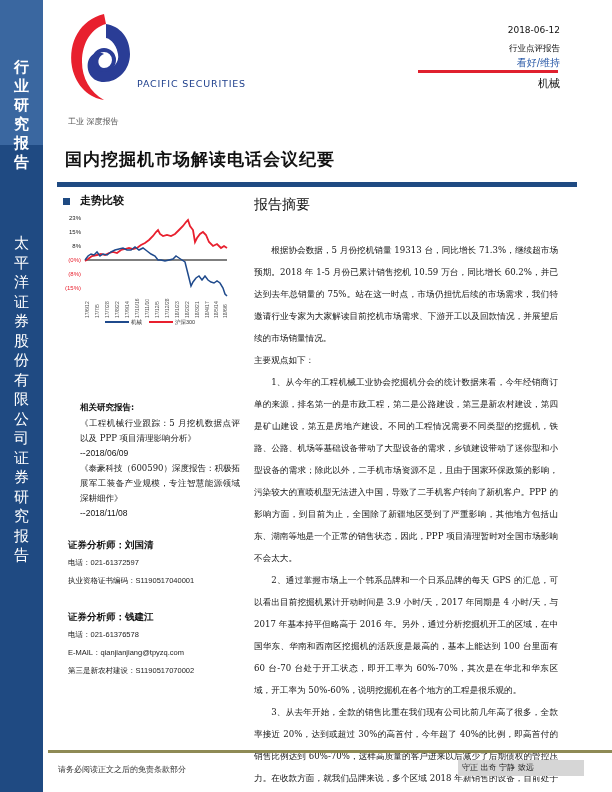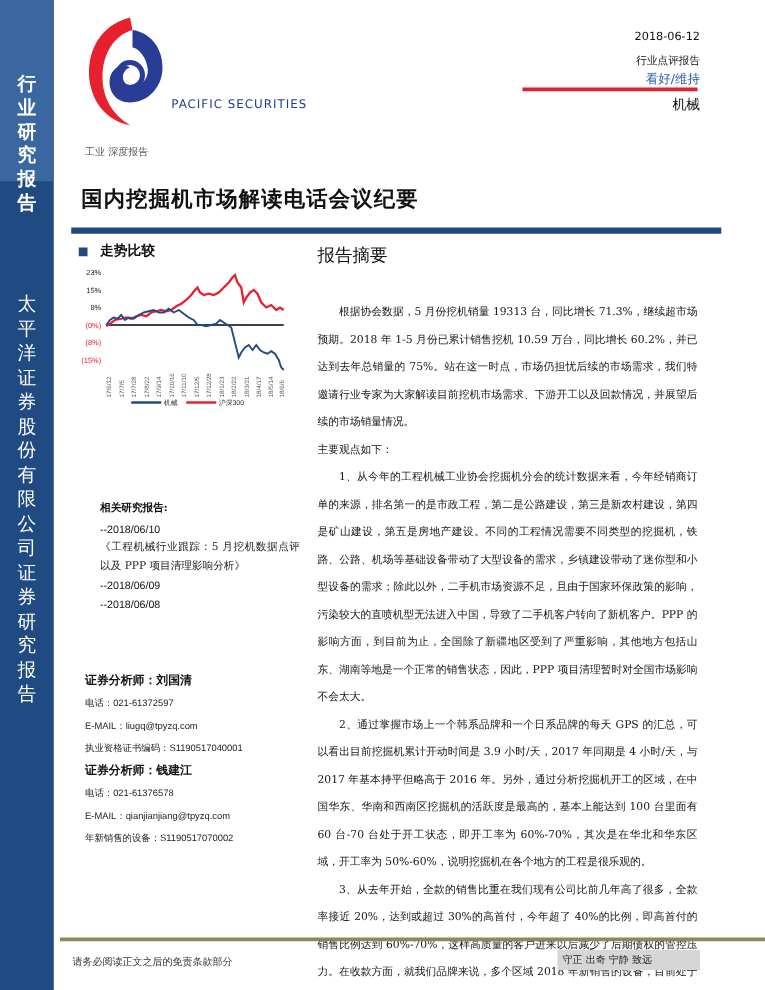--- a/index.html
+++ b/index.html
@@ -41,21 +41,21 @@
   .analyst .name { font-family: "DejaVu Serif", serif; font-weight: bold; font-size: 9.5px; }
   .analyst .row { font-family: "Liberation Sans", sans-serif; color: #222; }
 
   .summary-title { position: absolute; left: 254px; top: 196px; font-family: "DejaVu Serif", serif; font-weight: normal; font-size: 14px; }
   .summary { position: absolute; left: 254px; top: 239px; width: 304px; font-family: "DejaVu Serif", serif; font-size: 8.6px; line-height: 22px; text-align: justify; color: #151515; }
   .summary p { text-indent: 2em; }
   .summary p.noindent { text-indent: 0; }
 
   .footer-line { position: absolute; left: 48px; top: 750px; width: 564px; height: 3px; background: #8e8a55; }
   .footer-left { position: absolute; left: 58px; top: 764px; font-family: "DejaVu Serif", serif; font-size: 8px; color: #333; }
-  .footer-right { position: absolute; left: 446px; top: 760px; width: 114px; height: 16px; background: #d6d6d6; font-family: "DejaVu Serif", serif; font-size: 8px; line-height: 16px; padding-left: 4px; color: #222; }
+  .footer-right { position: absolute; left: 458px; top: 760px; width: 126px; height: 16px; background: #d6d6d6; font-family: "DejaVu Serif", serif; font-size: 8px; line-height: 16px; padding-left: 4px; color: #222; }
 </style>
 </head>
 <body>
 
 <div class="sidebar">
   <div class="sidebar-top"></div>
   <div class="sidebar-label-top">
     <span>行</span>
     <span>业</span>
     <span>研</span>
@@ -140,37 +140,36 @@
       <line x1="48" y1="114" x2="72" y2="114" stroke="#1f4a8c" stroke-width="2"></line>
       <text x="74" y="116" font-size="5.5" fill="#333">机械</text>
       <line x1="92" y1="114" x2="116" y2="114" stroke="#e8202e" stroke-width="2"></line>
       <text x="118" y="116" font-size="5.5" fill="#333">沪深300</text>
     </g>
   </svg>
 </div>
 
 <div class="related">
   <div class="h">相关研究报告:</div>
-  <div class="date">--2018/06/10</div>
   <div class="item">《工程机械行业跟踪：5 月挖机数据点评以及 PPP 项目清理影响分析》</div>
   <div class="date">--2018/06/09</div>
-  <div class="date">--2018/06/08</div>
+  <div class="item">《泰豪科技（600590）深度报告：积极拓展军工装备产业规模，专注智慧能源领域深耕细作》</div>
+  <div class="date">--2018/11/08</div>
 </div>
 
 <div class="analyst" style="top:536px;">
   <div class="name">证券分析师：刘国清</div>
   <div class="row">电话：021-61372597</div>
-  <div class="row">E-MAIL：liugq@tpyzq.com</div>
   <div class="row">执业资格证书编码：S1190517040001</div>
 </div>
 <div class="analyst" style="top:608px;">
   <div class="name">证券分析师：钱建江</div>
   <div class="row">电话：021-61376578</div>
   <div class="row">E-MAIL：qianjianjiang@tpyzq.com</div>
-  <div class="row">年新销售的设备：S1190517070002</div>
+  <div class="row">第三是新农村建设：S1190517070002</div>
 </div>
 
 <div class="summary-title">报告摘要</div>
 <div class="summary">
   <p>根据协会数据，5 月份挖机销量 19313 台，同比增长 71.3%，继续超市场预期。2018 年 1-5 月份已累计销售挖机 10.59 万台，同比增长 60.2%，并已达到去年总销量的 75%。站在这一时点，市场仍担忧后续的市场需求，我们特邀请行业专家为大家解读目前挖机市场需求、下游开工以及回款情况，并展望后续的市场销量情况。</p>
   <p class="noindent">主要观点如下：</p>
   <p>1、从今年的工程机械工业协会挖掘机分会的统计数据来看，今年经销商订单的来源，排名第一的是市政工程，第二是公路建设，第三是新农村建设，第四是矿山建设，第五是房地产建设。不同的工程情况需要不同类型的挖掘机，铁路、公路、机场等基础设备带动了大型设备的需求，乡镇建设带动了迷你型和小型设备的需求；除此以外，二手机市场资源不足，且由于国家环保政策的影响，污染较大的直喷机型无法进入中国，导致了二手机客户转向了新机客户。PPP 的影响方面，到目前为止，全国除了新疆地区受到了严重影响，其他地方包括山东、湖南等地是一个正常的销售状态，因此，PPP 项目清理暂时对全国市场影响不会太大。</p>
   <p>2、通过掌握市场上一个韩系品牌和一个日系品牌的每天 GPS 的汇总，可以看出目前挖掘机累计开动时间是 3.9 小时/天，2017 年同期是 4 小时/天，与 2017 年基本持平但略高于 2016 年。另外，通过分析挖掘机开工的区域，在中国华东、华南和西南区挖掘机的活跃度是最高的，基本上能达到 100 台里面有 60 台-70 台处于开工状态，即开工率为 60%-70%，其次是在华北和华东区域，开工率为 50%-60%，说明挖掘机在各个地方的工程是很乐观的。</p>
   <p>3、从去年开始，全款的销售比重在我们现有公司比前几年高了很多，全款率接近 20%，达到或超过 30%的高首付，今年超了 40%的比例，即高首付的销售比例达到 60%-70%，这样高质量的客户进来以后减少了后期债权的管控压力。在收款方面，就我们品牌来说，多个区域 2018 年新销售的设备，目前处于零逾期的非常理想的结果。从中国工程机械协会的统计情况来看各个区域，华北、华南、华中、华东、西南、西北、东北这七个区域，每个区域超过 80%的代理商的客户逾期率在 10%以内，除了东北 20%的代理商逾期率超</p>
 </div>

